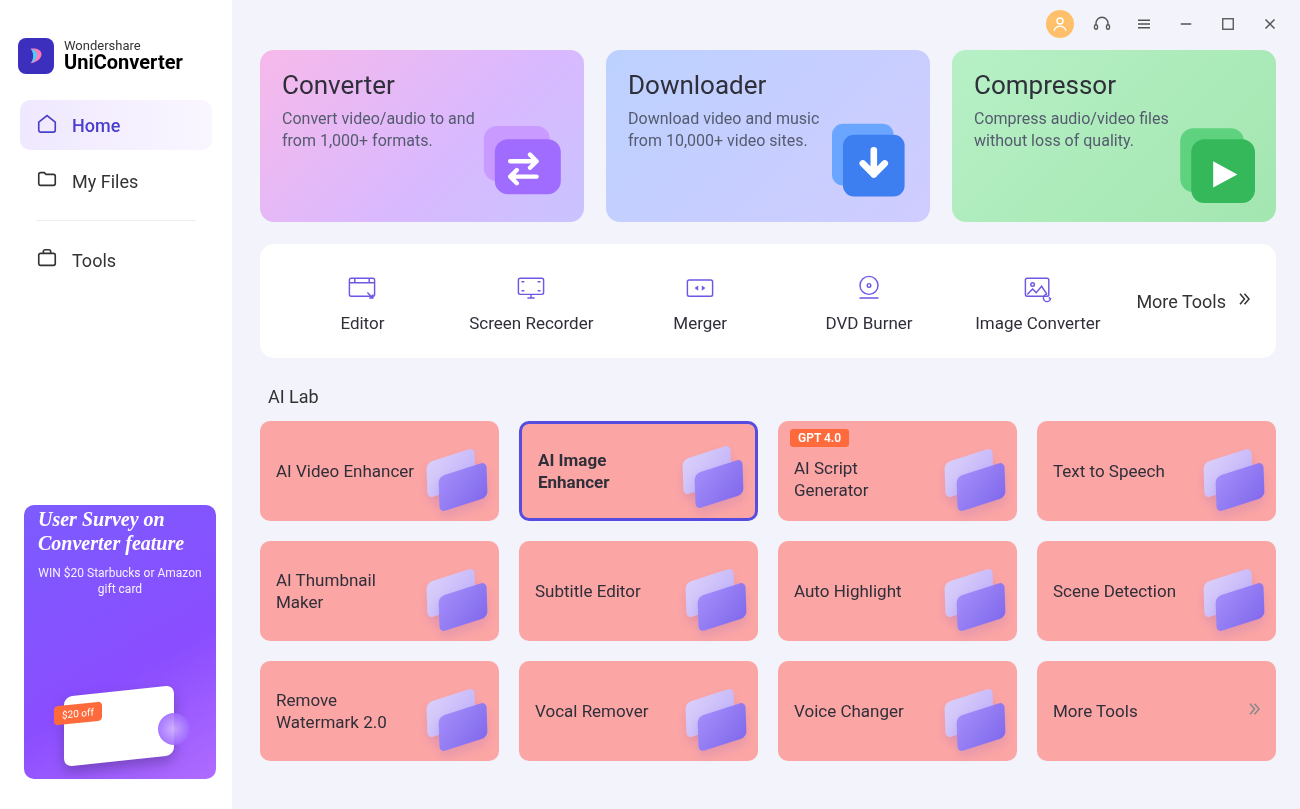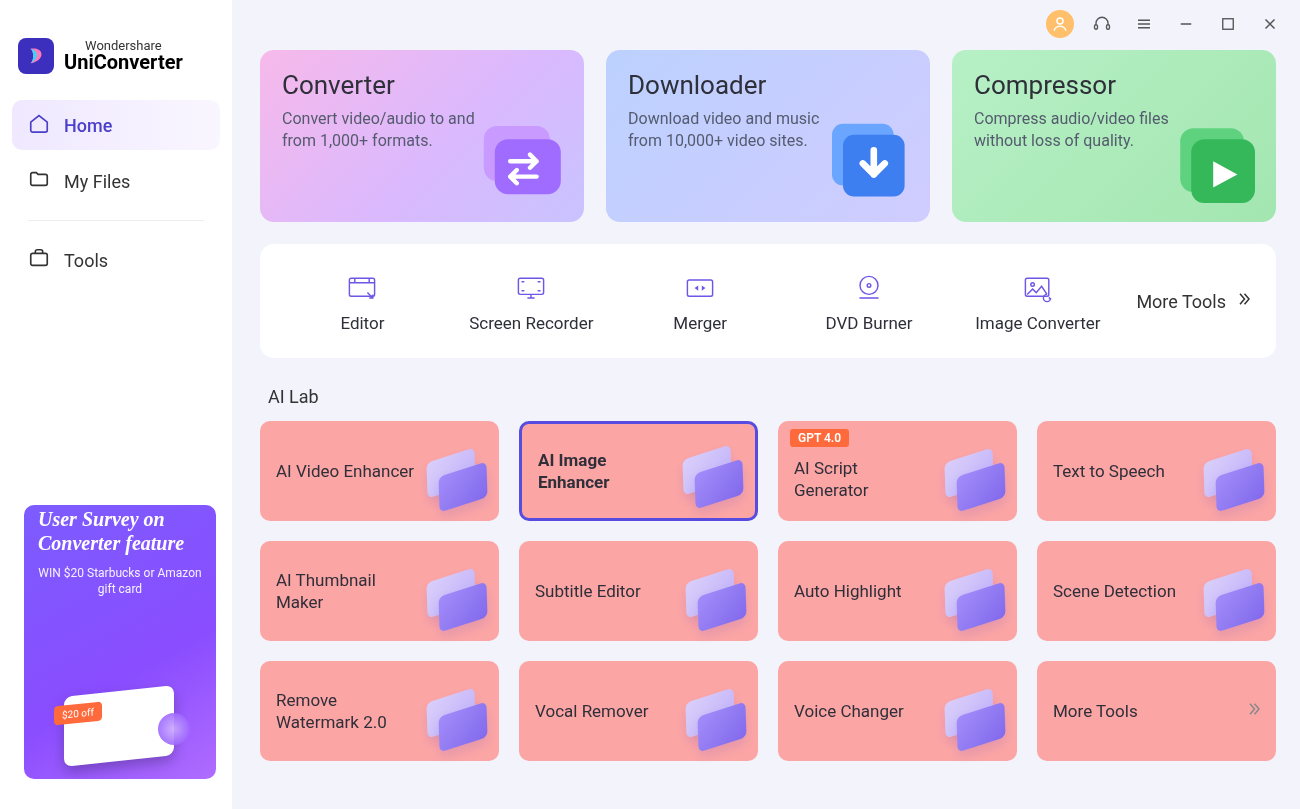--- a/index.html
+++ b/index.html
@@ -3,24 +3,24 @@
 <meta charset="utf-8">
 <style>
 * { margin: 0; padding: 0; box-sizing: border-box; font-family: -apple-system, BlinkMacSystemFont, "Segoe UI", Roboto, Arial, sans-serif; }
 body { width: 1300px; height: 809px; background: #f2f3fb; display: flex; overflow: hidden; }
 
 
 .sidebar { width: 232px; background: #fff; display: flex; flex-direction: column; padding: 18px 0 18px 0; position: relative; }
 .logo-area { display:flex; align-items:center; gap:10px; padding: 20px 16px 26px 18px; }
 .logo-box { width:36px; height:36px; background:#3c2fbe; border-radius:8px; display:flex; align-items:center; justify-content:center; }
 .logo-box svg { width:22px; height:22px; }
-.brand-text { display:flex; flex-direction:column; line-height:1.05;align-items:center; }
+.brand-text { display:flex; flex-direction:column; line-height:1.05; }
 .brand-top { font-size:13px; color:#333; }
 .brand-bottom { font-size:20px; font-weight:700; color:#000000; }
-.nav { padding:0 12px; }
+.nav { padding:0 20px; }
 .nav-item { display:flex; align-items:center; gap:14px; padding:12px 16px; border-radius:10px; color:#333; font-size:18px; cursor:pointer; margin-bottom:6px; }
 .nav-item.active { background: linear-gradient(90deg, #efe8ff 0%, #faf6ff 100%); color:#4a3ecb; font-weight:500; }
 .nav-item svg { width:22px; height:22px; }
 .nav-divider { height:1px; background:#eee; margin:14px 16px; }
 .promo { margin:auto 16px 12px 24px; height:274px; border-radius:10px; background: linear-gradient(150deg, #7c5cff 0%, #8a4dff 60%, #b06cff 100%); color:#fff; padding:2px 14px 10px 14px; position:relative; overflow:hidden; }
 .promo-title { font-family: Georgia, serif; font-weight:700; font-style:italic; font-size:20px; line-height:1.2; margin-bottom:10px; }
 .promo-sub { font-size:12px; line-height:1.35; opacity:.92; text-align:center; }
 .promo-art { position:absolute; bottom:12px; left:50%; transform:translateX(-50%); width:140px; height:96px; }
 .promo-art .paper { position:absolute; bottom:6px; left:14px; width:110px; height:70px; background:#fff; border-radius:8px; transform:skewY(-6deg); box-shadow:0 6px 14px rgba(0,0,0,.25); }
 .promo-art .tag { position:absolute; left:4px; bottom:44px; background:#ff6a3d; color:#fff; font-size:10px; padding:4px 8px; border-radius:4px; transform:skewY(-6deg); }

